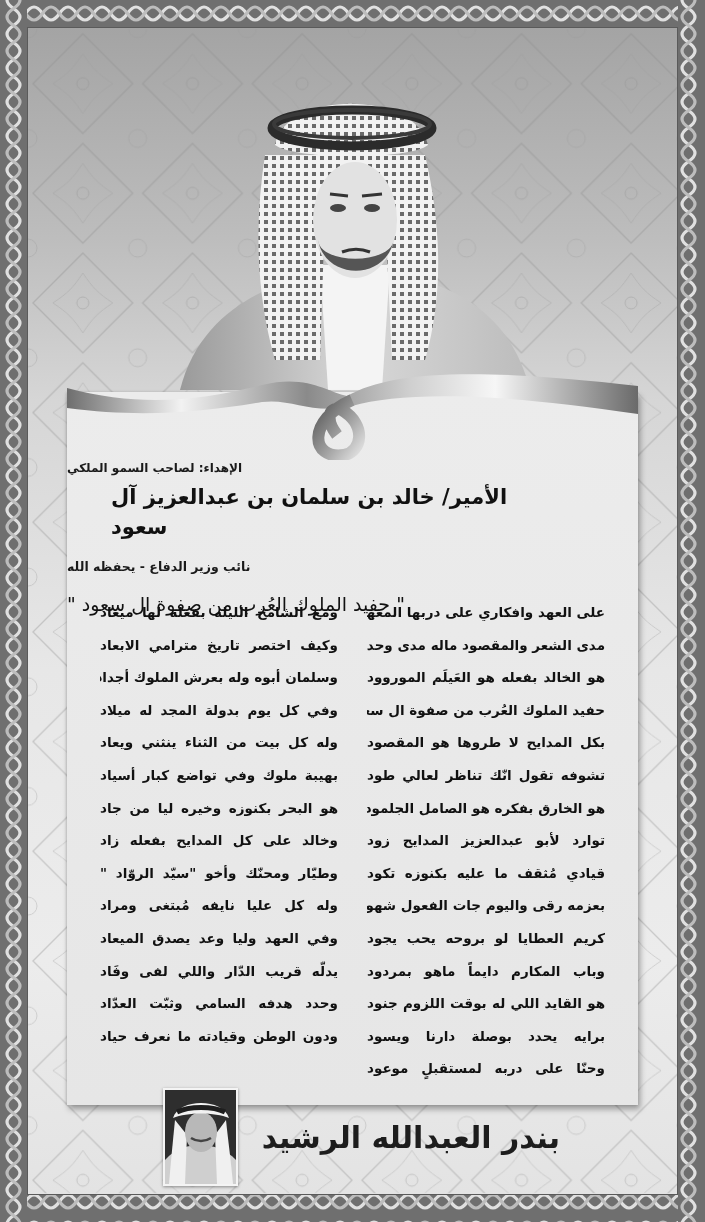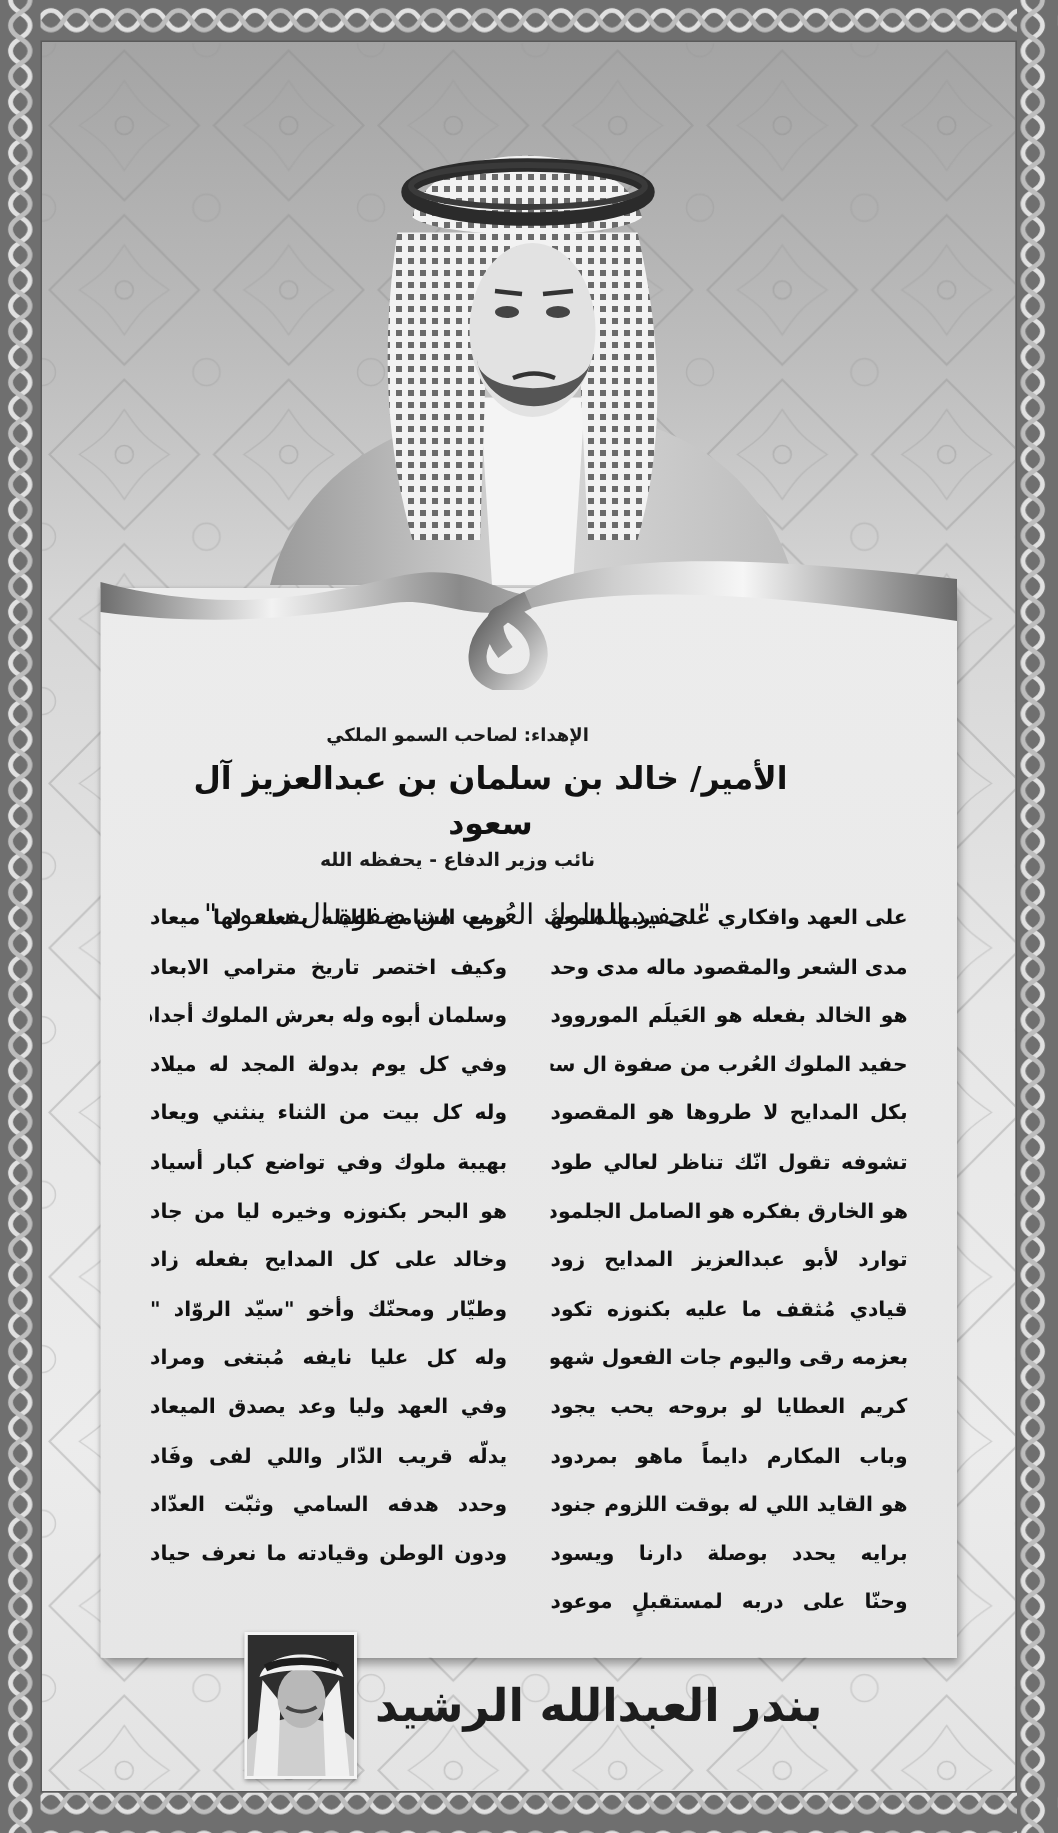--- a/index.html
+++ b/index.html
@@ -36,25 +36,25 @@
     .panel {
       position: absolute; left: 67px; top: 392px; width: 571px; height: 713px;
       background: linear-gradient(180deg, #ececec 0%, #e9e9e9 50%, #e6e6e6 100%);
       box-shadow: 2px 4px 6px rgba(0,0,0,0.35), -1px 0 2px rgba(0,0,0,0.12);
     }
     .ribbon {
       position: absolute; left: 62px; top: 370px; width: 582px; height: 90px;
     }
 
     .header {
-      position: absolute; left: 67px; top: 482px; width: 476px; text-align: center; direction: rtl;
+      position: absolute; left: 67px; top: 460px; width: 476px; text-align: left; direction: rtl;
     }
     .dedication { font-size: 12px; font-weight: bold; color: #1a1a1a; line-height: 16px; }
     .prince-name { font-size: 21px; font-weight: bold; color: #111; line-height: 30px; margin-top: 6px; padding-left: 44px; }
-    .prince-title { font-size: 12.5px; font-weight: bold; color: #1a1a1a; line-height: 18px; margin-top: 0; }
+    .prince-title { font-size: 12.5px; font-weight: bold; color: #1a1a1a; line-height: 18px; margin-top: 16px; }
     .poem-title { font-size: 19px; color: #111; line-height: 28px; margin-top: 14px; font-weight: normal; }
 
     
     .poem {
       position: absolute; top: 594px; left: 100px; width: 505px; height: 470px;
       direction: rtl;
     }
     .col {
       position: absolute; top: 6px; width: 238px;
     }
@@ -65,21 +65,21 @@
       text-align: justify; text-align-last: justify; white-space: nowrap; overflow: hidden;
     }
 
     
     .author-photo {
       position: absolute; left: 163px; top: 1088px; width: 75px; height: 98px;
       background: #d8d8d8; border: 2px solid #f4f4f4; box-shadow: 0 1px 3px rgba(0,0,0,0.4);
       overflow: hidden;
     }
     .author-name {
-      position: absolute; left: 250px; top: 1118px; width: 310px; text-align: left; direction: rtl;
+      position: absolute; left: 250px; top: 1118px; width: 310px; text-align: right; direction: rtl;
       font-size: 30px; font-weight: bold; color: #1d1d1d; line-height: 40px;
     }
   </style>
 </head>
 <body>
 
 <div class="frame">
   <svg class="braid" width="705" height="1222" viewBox="0 0 705 1222">
     <defs>
       <pattern id="braidH" x="0" y="0" width="34" height="27" patternUnits="userSpaceOnUse">

